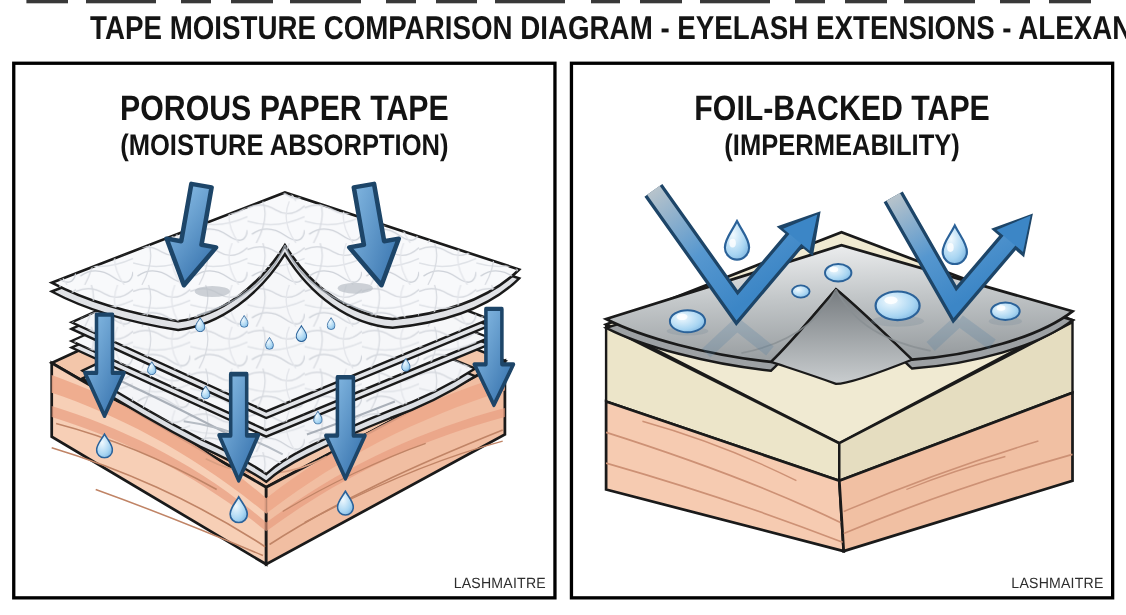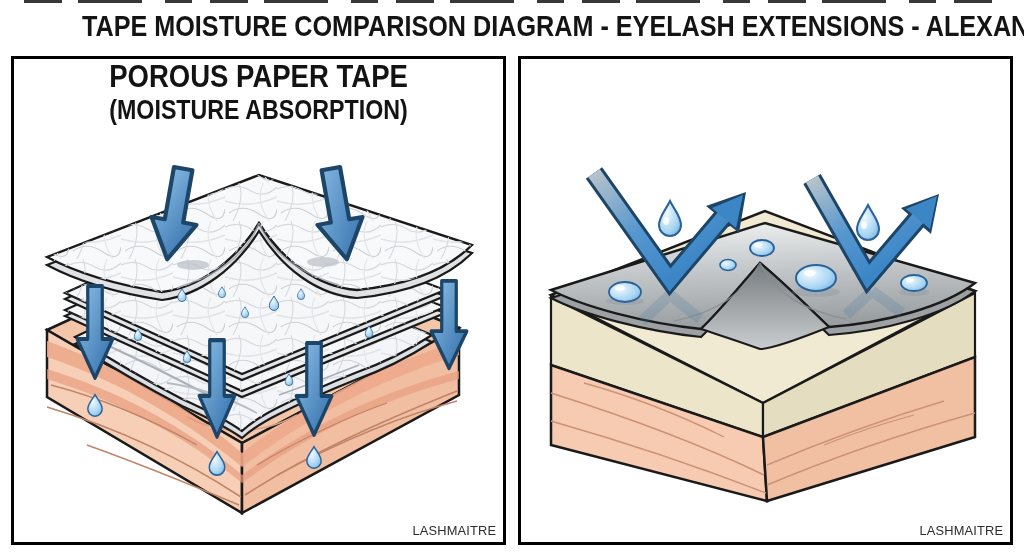--- a/index.html
+++ b/index.html
@@ -15,21 +15,21 @@
     position:absolute;top:9px;left:0;width:1024px;text-align:center;
     font-size:30px;font-weight:bold;color:#141414;white-space:nowrap;
     transform:scaleX(0.84);transform-origin:center;letter-spacing:0px;
   }
   .panel{
     position:absolute;top:56px;height:489px;width:495px;
     border:3.5px solid #000;background:#fff;box-sizing:border-box;
   }
   .panel.p-left{left:11px;}
   .panel.p-right{left:518px;}
-  .panel-heading{text-align:center;font-weight:bold;color:#131313;line-height:1.12;}
+  .panel-heading{padding-top:22px;text-align:center;font-weight:bold;color:#131313;line-height:1.12;}
   .panel-heading .line1{font-size:32px;transform:scaleX(0.86);transform-origin:center;white-space:nowrap;}
   .panel-heading .line2{font-size:27px;transform:scaleX(0.86);transform-origin:center;white-space:nowrap;}
   .illustration{position:absolute;left:3px;top:86px;}
   .watermark{
     position:absolute;right:7px;bottom:4px;font-size:13.5px;color:#2d2d2d;
     transform:scaleX(0.95);transform-origin:right center;letter-spacing:.2px;
   }
 </style>
 </head>
 <body>
@@ -145,20 +145,24 @@
       <use href="#drop" x="70" y="248" width="16" height="24"></use>
       <use href="#drop" x="191.3" y="305" width="17.4" height="26"></use>
       <use href="#drop" x="289" y="300" width="16" height="24"></use>
     </g>
   </svg>
 
   <div class="watermark">LASHMAITRE</div>
 </div>
 
 <div class="panel p-right">
+  <div class="panel-heading">
+    <div class="line1">FOIL-BACKED TAPE</div>
+    <div class="line2">(IMPERMEABILITY)</div>
+  </div>
 
   <svg class="illustration" width="482" height="396" viewBox="0 0 482 396" xmlns="http://www.w3.org/2000/svg">
     <defs>
       <linearGradient id="foilG" x1="0" y1="0" x2="0.15" y2="1">
         <stop offset="0" stop-color="#f2f3f4"></stop>
           <stop offset="0.5" stop-color="#c3c7c9"></stop>
           <stop offset="1" stop-color="#9a9fa2"></stop>
       </linearGradient>
       <linearGradient id="foilUG" x1="0" y1="0" x2="0" y2="1">
         <stop offset="0" stop-color="#777c80"></stop>

